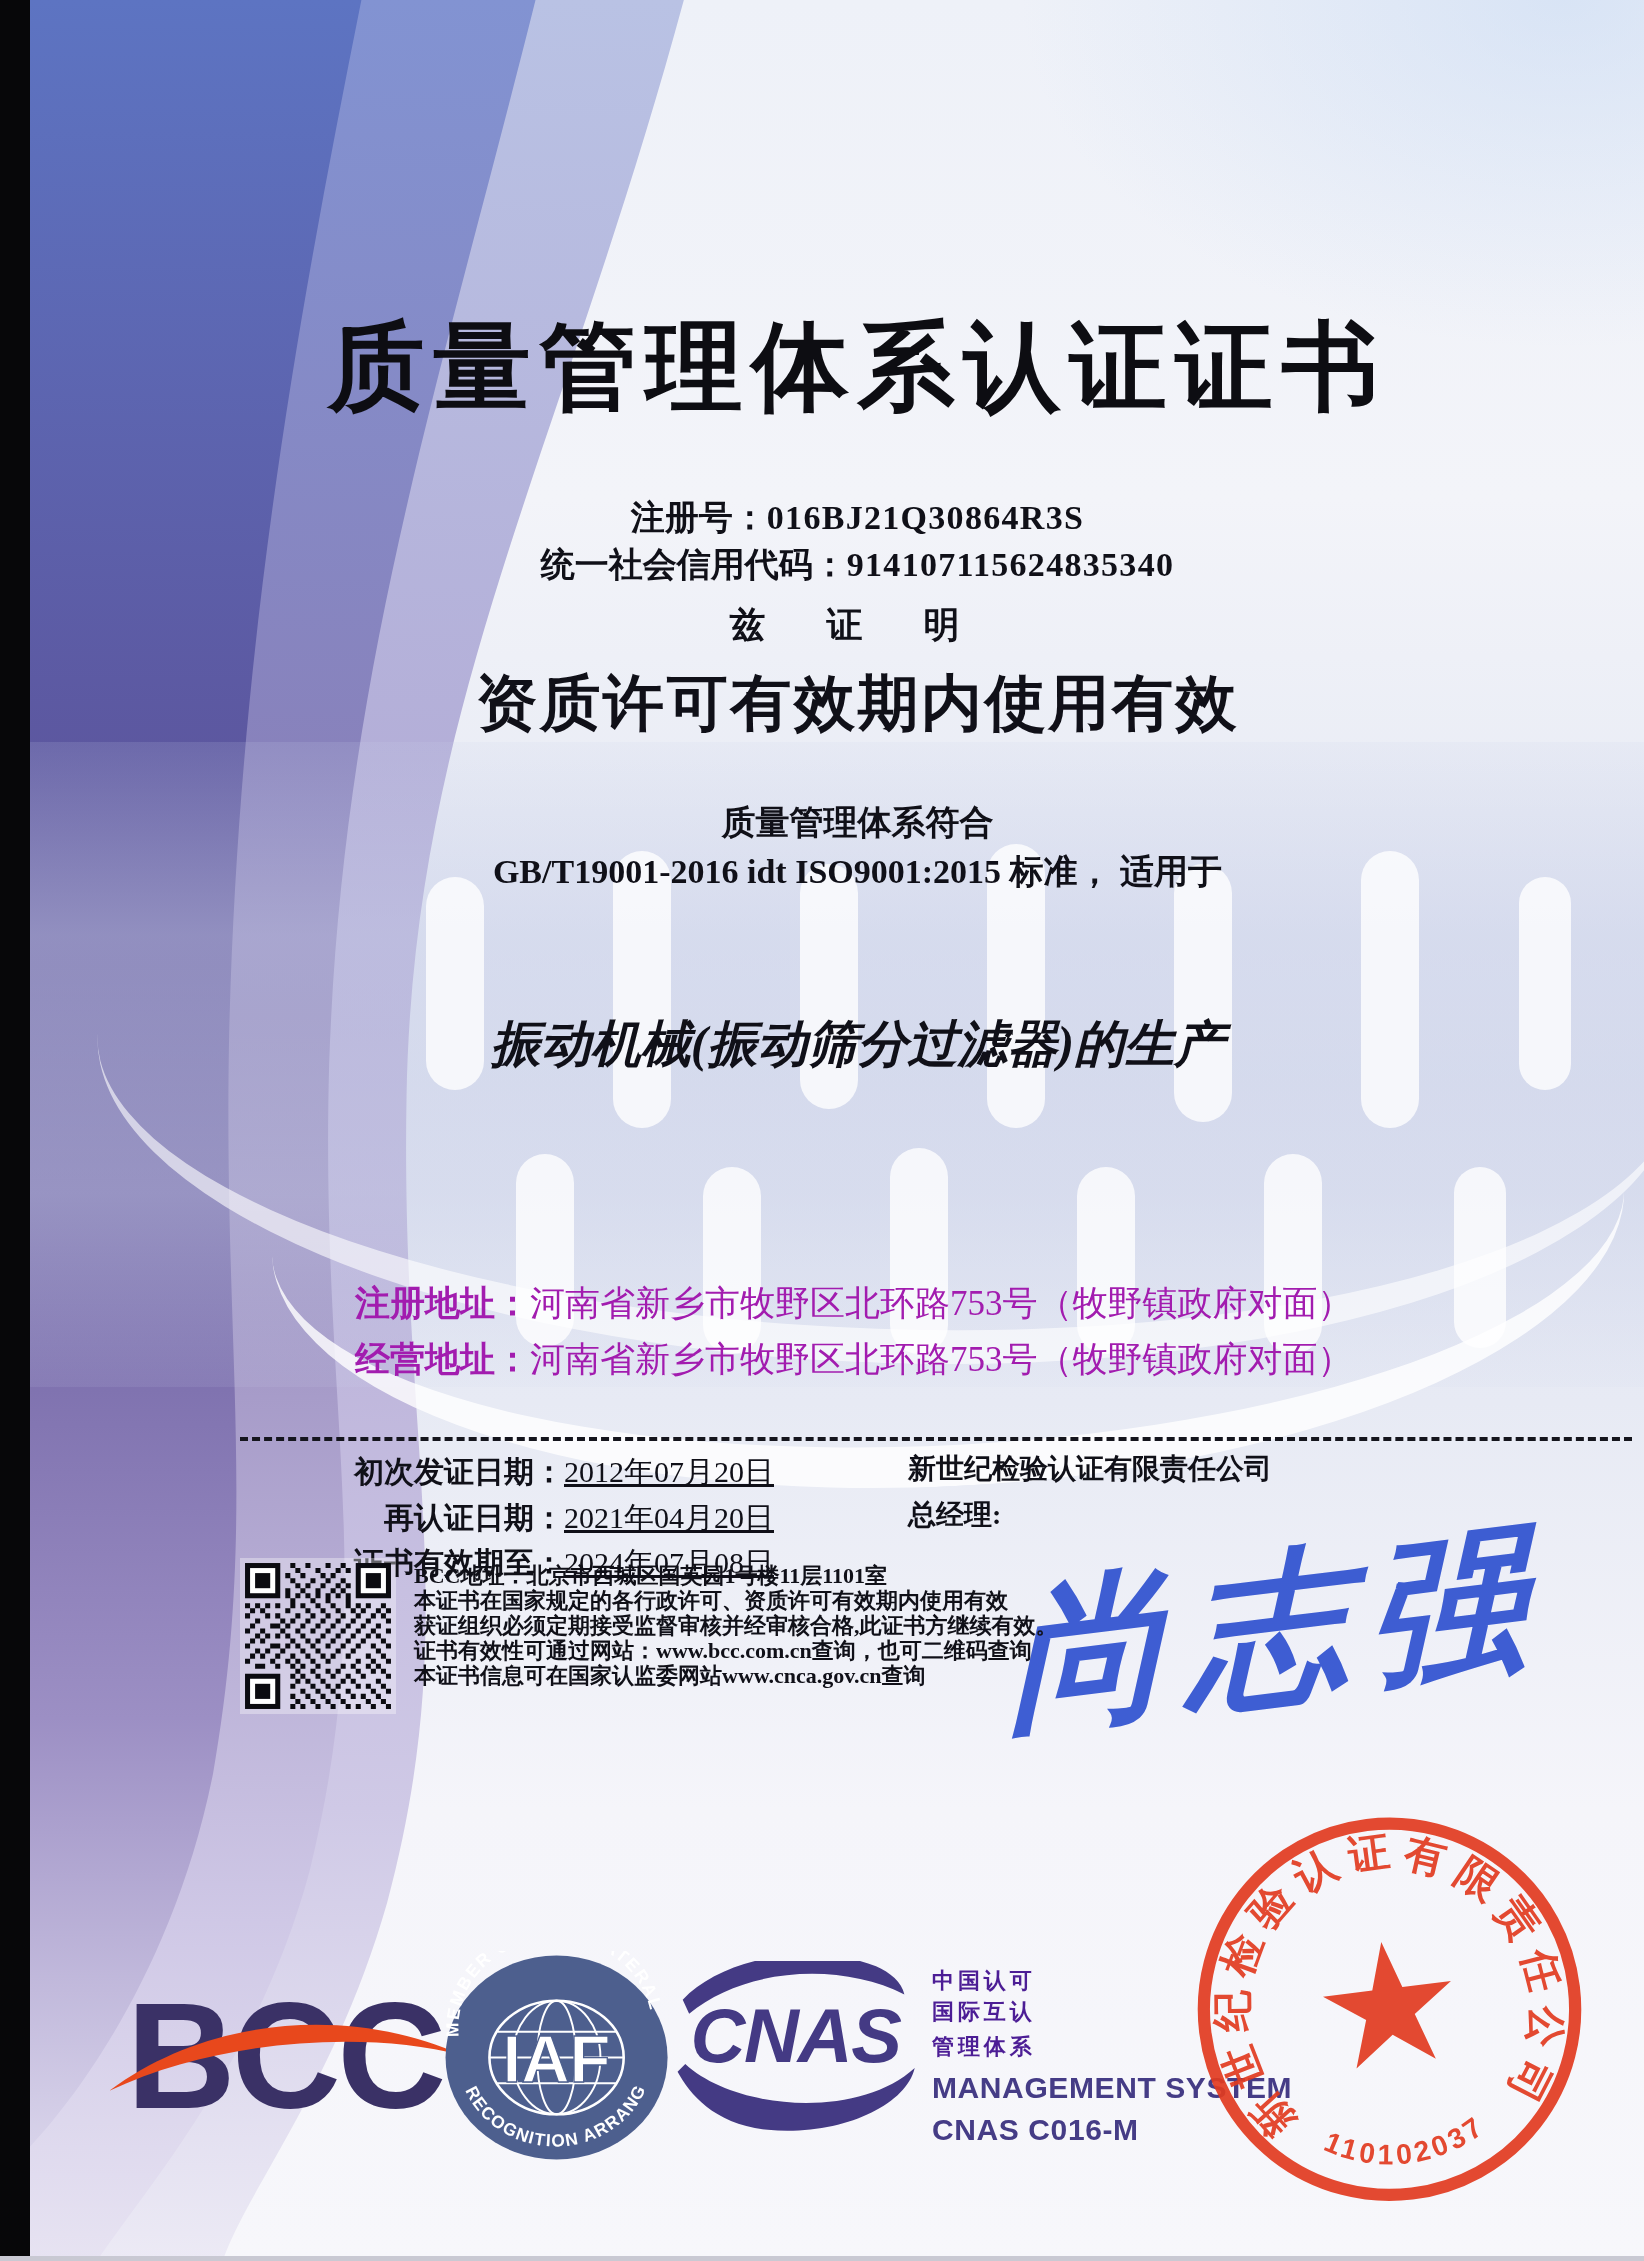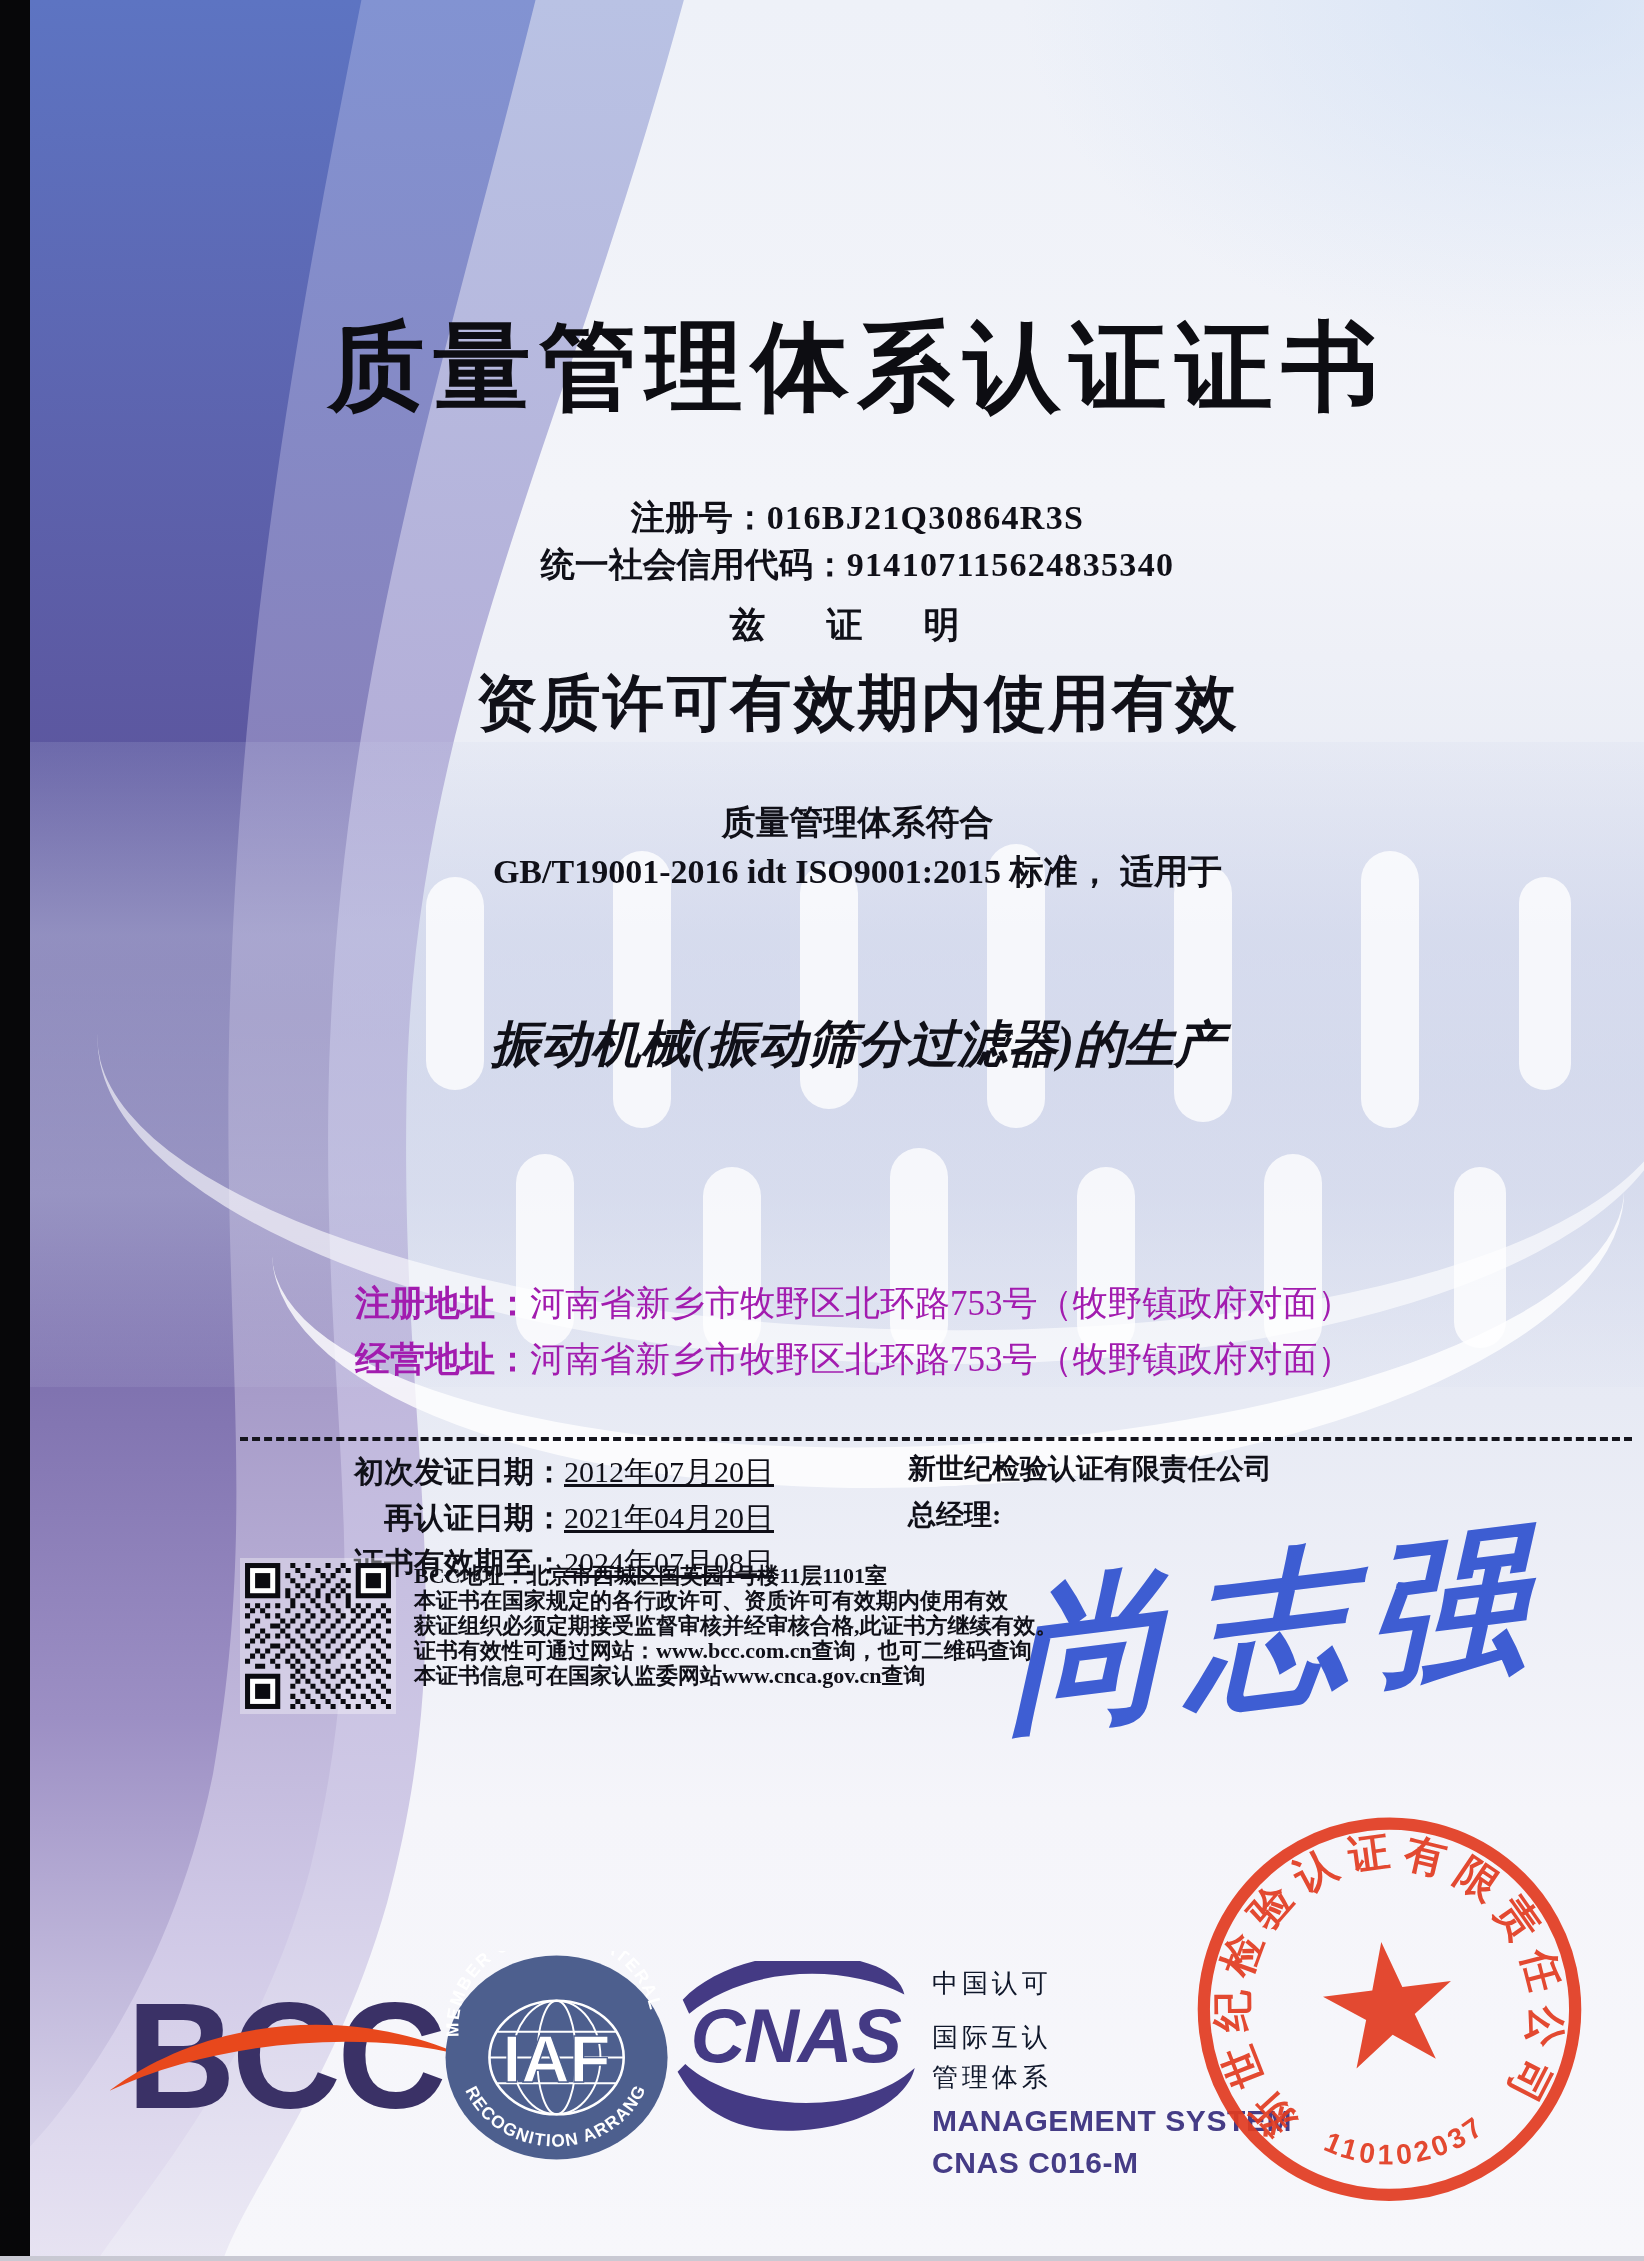--- a/index.html
+++ b/index.html
@@ -32,21 +32,21 @@
   .addr{font-size:35px;color:#a21caf;white-space:nowrap;}
   .addr b{font-weight:800;}
   .dash{border-top:4.5px dashed #15151d;}
   .dlabel{display:inline-block;width:293px;text-align:right;font-weight:700;}
   .drow{font-size:30px;color:#101018;white-space:nowrap;text-decoration:underline;}
   .issuer{font-size:28px;font-weight:600;color:#101018;}
   .notes{font-size:22px;line-height:25px;font-weight:700;color:#101018;white-space:nowrap;}
   .sig{font-size:161px;color:#2b4ecf;font-weight:700;font-style:italic;
        transform:rotate(-7deg) skewX(-6deg);opacity:.9;letter-spacing:19.3px;white-space:nowrap;
        font-family:"DejaVu Sans","Liberation Sans",sans-serif;}
-  .accred{font-size:26px;letter-spacing:3.9px;color:#0f172a;font-weight:400;}
+  .accred{font-size:22px;letter-spacing:3.9px;color:#4c1d95;font-weight:700;}
   .mgmt{font-family:"Liberation Sans","DejaVu Sans",sans-serif;font-size:30px;font-weight:800;color:#453c86;letter-spacing:0.6px;}
 </style>
 </head>
 <body>
 
 <div class="abs" id="paper"></div>
 
 <svg class="abs" style="left:0;top:0" width="1645" height="2261" viewBox="0 0 2550 3506">
   <defs>
     <linearGradient id="g3" x1="0" y1="0" x2="0" y2="1">
@@ -191,21 +191,21 @@
 </svg>
 
 <svg class="abs" style="left:671px;top:1961px" width="258" height="174" viewBox="1040 3040 400 270">
   <path d="M1068 3122 C1150 3052 1300 3040 1402 3092 C1398 3072 1380 3058 1358 3048 C1258 3010 1120 3034 1058 3100 Z" fill="#443a84"></path>
   <path d="M1062 3200 C1140 3272 1330 3286 1418 3206 C1404 3266 1300 3312 1190 3302 C1108 3294 1070 3248 1050 3212 Z" fill="#443a84"></path>
   <text x="1070" y="3196" font-family="Liberation Sans, DejaVu Sans, sans-serif" font-size="118" font-weight="900" font-style="italic" letter-spacing="-2" fill="#443a84">CNAS</text>
 </svg>
 
 <div class="abs" style="left:932px;top:1966px">
   <div class="accred">中国认可</div>
-  <div class="accred" style="margin-top:19px">国际互认</div>
+  <div class="accred" style="margin-top:1px">国际互认</div>
   <div class="accred" style="margin-top:5.2px">管理体系</div>
   <div class="mgmt" style="margin-top:9px">MANAGEMENT SYSTEM</div>
   <div class="mgmt" style="margin-top:8px">CNAS C016-M</div>
 </div>
 
 <svg class="abs" style="left:1180px;top:1803px" width="419" height="419" viewBox="1823 2795 650 650" xmlns="http://www.w3.org/2000/svg">
   <defs>
     <path id="sealTop" d="M 1991 3272 A 222 222 0 1 1 2305 3272" fill="none"></path>
     <path id="sealBottom" d="M 2010 3312 A 240 240 0 0 0 2286 3312" fill="none"></path>
   </defs>

